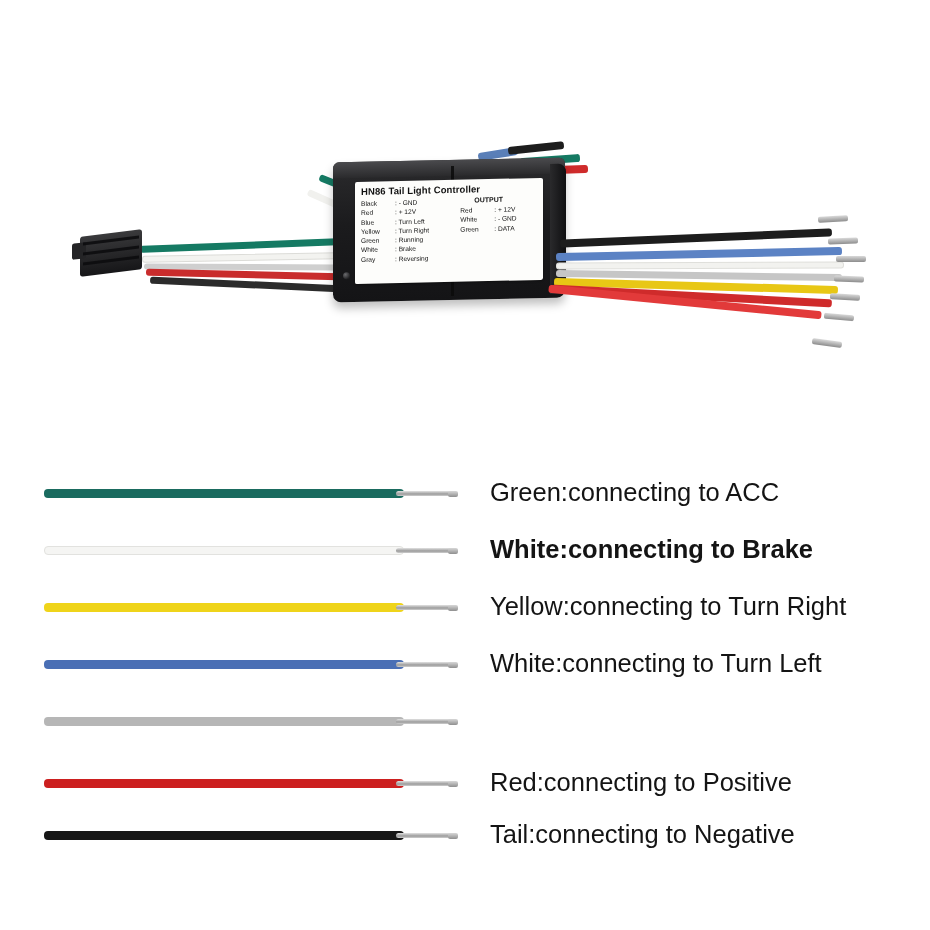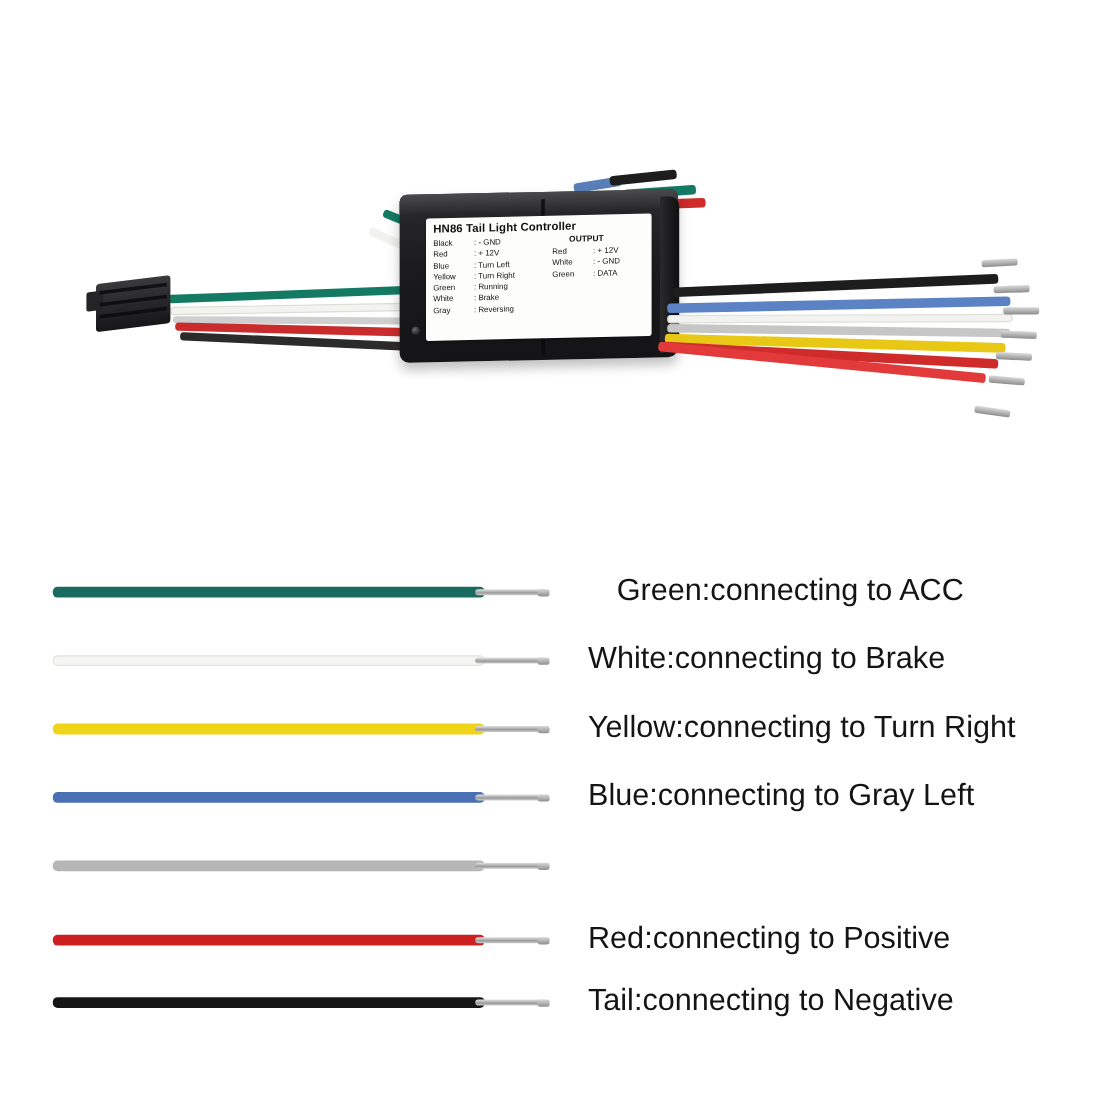--- a/index.html
+++ b/index.html
@@ -327,30 +327,30 @@
 
     <div class="wire-photo" style="left:552px;top:292px;width:280px;height:8px;background:#cf2b2b;transform:rotate(3.0deg);"></div>
     <div class="tip" style="left:824px;top:314px;width:30px;height:6px;transform:rotate(5deg);"></div>
 
     <div class="wire-photo" style="left:548px;top:298px;width:274px;height:8px;background:#e23a3a;transform:rotate(5.6deg);"></div>
     <div class="tip" style="left:812px;top:340px;width:30px;height:6px;transform:rotate(8deg);"></div>
   </div>
 
   <div class="legend">
 
-    <div class="legend-row" style="top:10px;gap:24px;">
+    <div class="legend-row" style="top:10px;">
       <div class="lw">
         <div class="cable" style="background:#1a6b5f;"></div>
         <div class="strip"></div>
         <div class="strip-tip"></div>
       </div>
       <div class="legend-text">Green:connecting to ACC</div>
     </div>
 
-    <div class="legend-row" style="top:67px;">
+    <div class="legend-row" style="top:67px;font-weight:bold;">
       <div class="lw">
         <div class="cable" style="background:#f5f5f3;border:1px solid #e2e2df;box-sizing:border-box;"></div>
         <div class="strip"></div>
         <div class="strip-tip"></div>
       </div>
       <div class="legend-text">White:connecting to Brake</div>
     </div>
 
     <div class="legend-row" style="top:124px;">
       <div class="lw">
@@ -360,21 +360,21 @@
       </div>
       <div class="legend-text">Yellow:connecting to Turn Right</div>
     </div>
 
     <div class="legend-row" style="top:181px;">
       <div class="lw">
         <div class="cable" style="background:#4a6fb5;"></div>
         <div class="strip"></div>
         <div class="strip-tip"></div>
       </div>
-      <div class="legend-text">Blue:connecting to Gray Left</div>
+      <div class="legend-text">White:connecting to Turn Left</div>
     </div>
 
     <div class="legend-row" style="top:238px;">
       <div class="lw">
         <div class="cable" style="background:#b6b6b6;"></div>
         <div class="strip"></div>
         <div class="strip-tip"></div>
       </div>
     </div>
 

